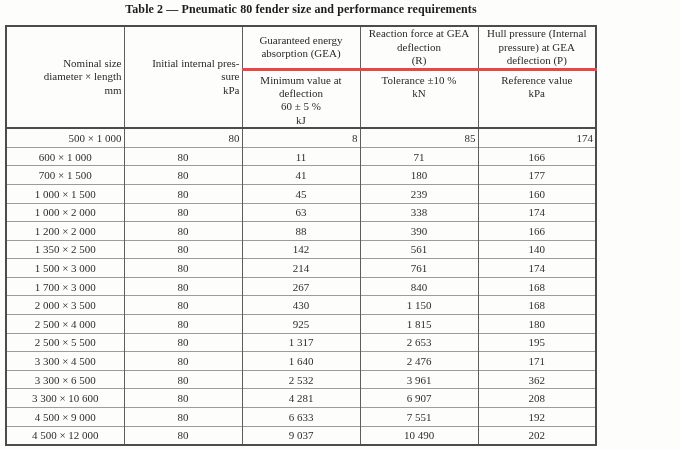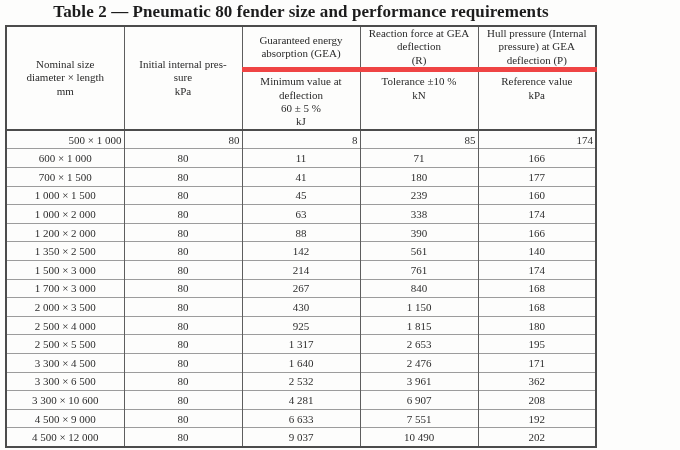--- a/index.html
+++ b/index.html
@@ -14,21 +14,21 @@
     color: #2b2b2b;
     position: relative;
     overflow: hidden;
   }
   .doc-title {
     position: absolute;
     left: 5px;
     top: 2px;
     width: 592px;
     text-align: center;
-    font-size: 17px;
+    font-size: 12px;
     font-weight: bold;
     color: #1c1c1c;
     letter-spacing: 0.1px;
     margin: 0;
   }
   table.spec-table {
     position: absolute;
     left: 5px;
     top: 25px;
     width: 592px;
@@ -51,23 +51,23 @@
     font-size: 11px;
     line-height: 1.22;
     color: #2a2a2a;
   }
   thead tr.group-row { height: 43px; }
   thead tr.sub-row   { height: 54px; }
   thead tr.group-row th { vertical-align: middle; }
   thead tr.sub-row th {
     vertical-align: top;
     padding-top: 3px;
-    border-top: 5px solid #ef4444;
-  }
-  thead th.span-cell { vertical-align: middle; }
+    border-top: 3px solid #ef4444;
+  }
+  thead th.span-cell { vertical-align: middle; text-align: right; }
   thead { border-bottom: 2px solid #4c4c4c; }
   tbody td {
     height: 17.6px;
     font-size: 11px;
     border-top: 1px solid #9c9c9c;
     color: #2e2e2e;
     vertical-align: middle;
   }
   tbody tr:first-child td { border-top: none; text-align: right; }
 </style>

